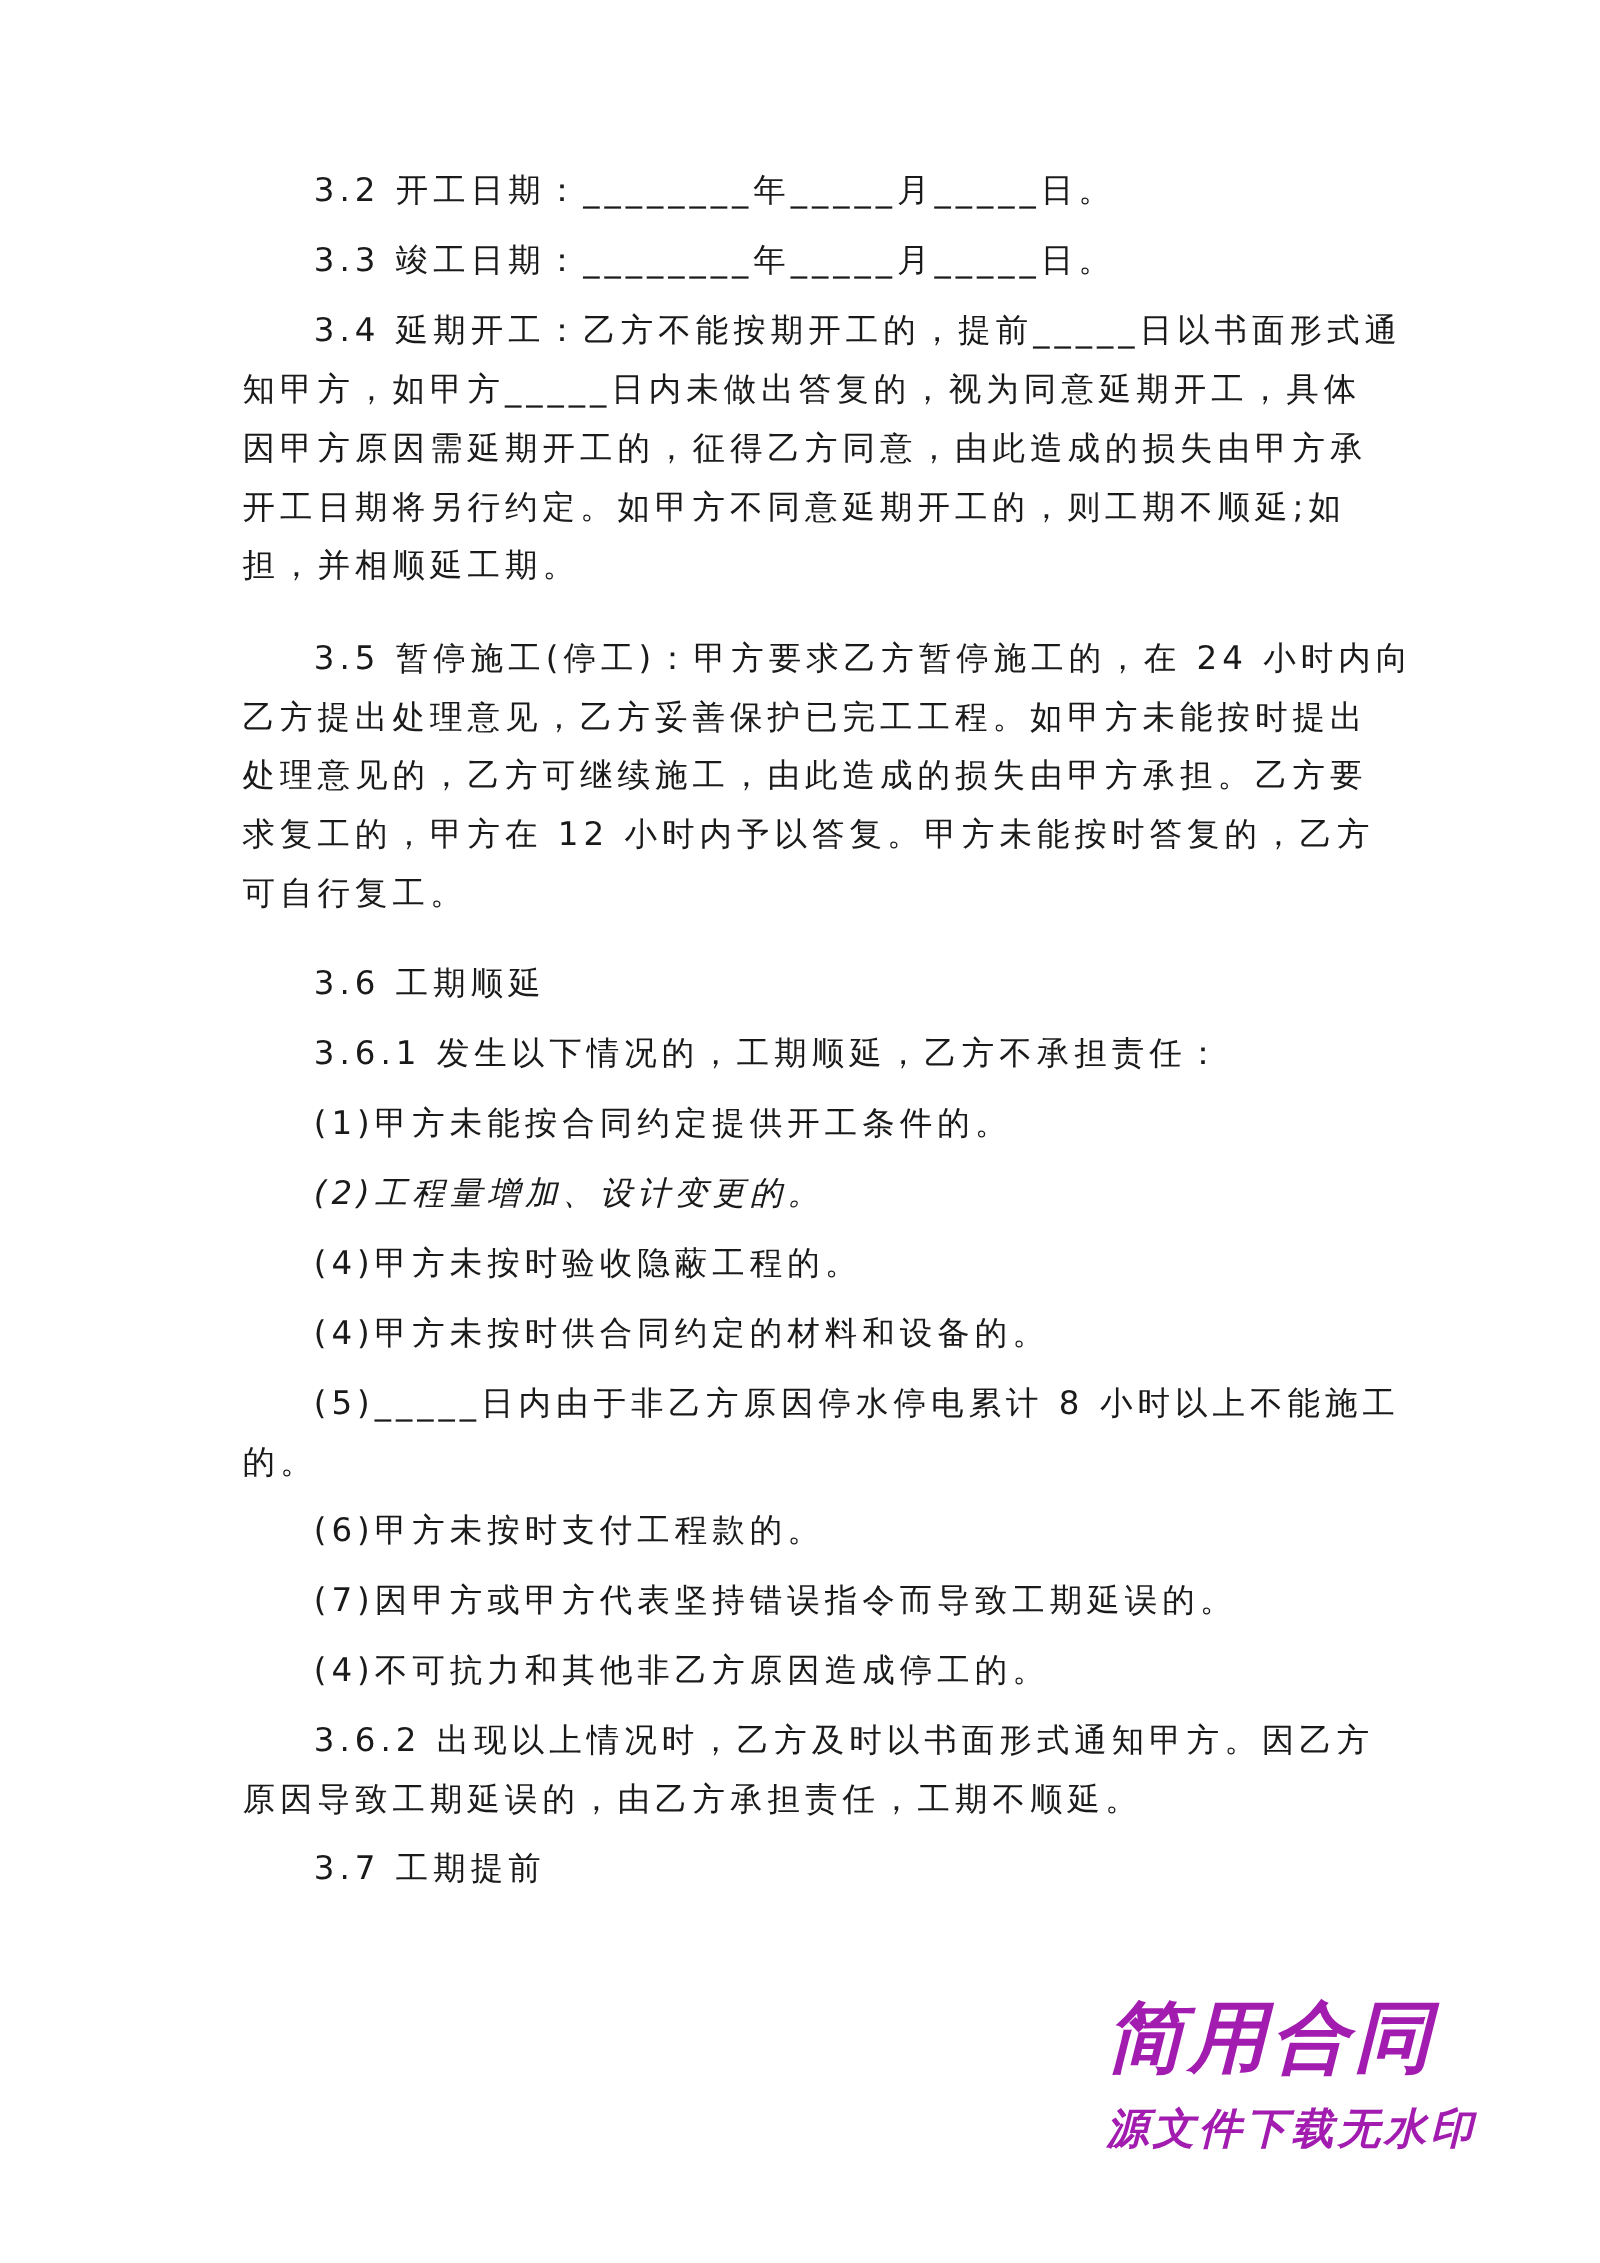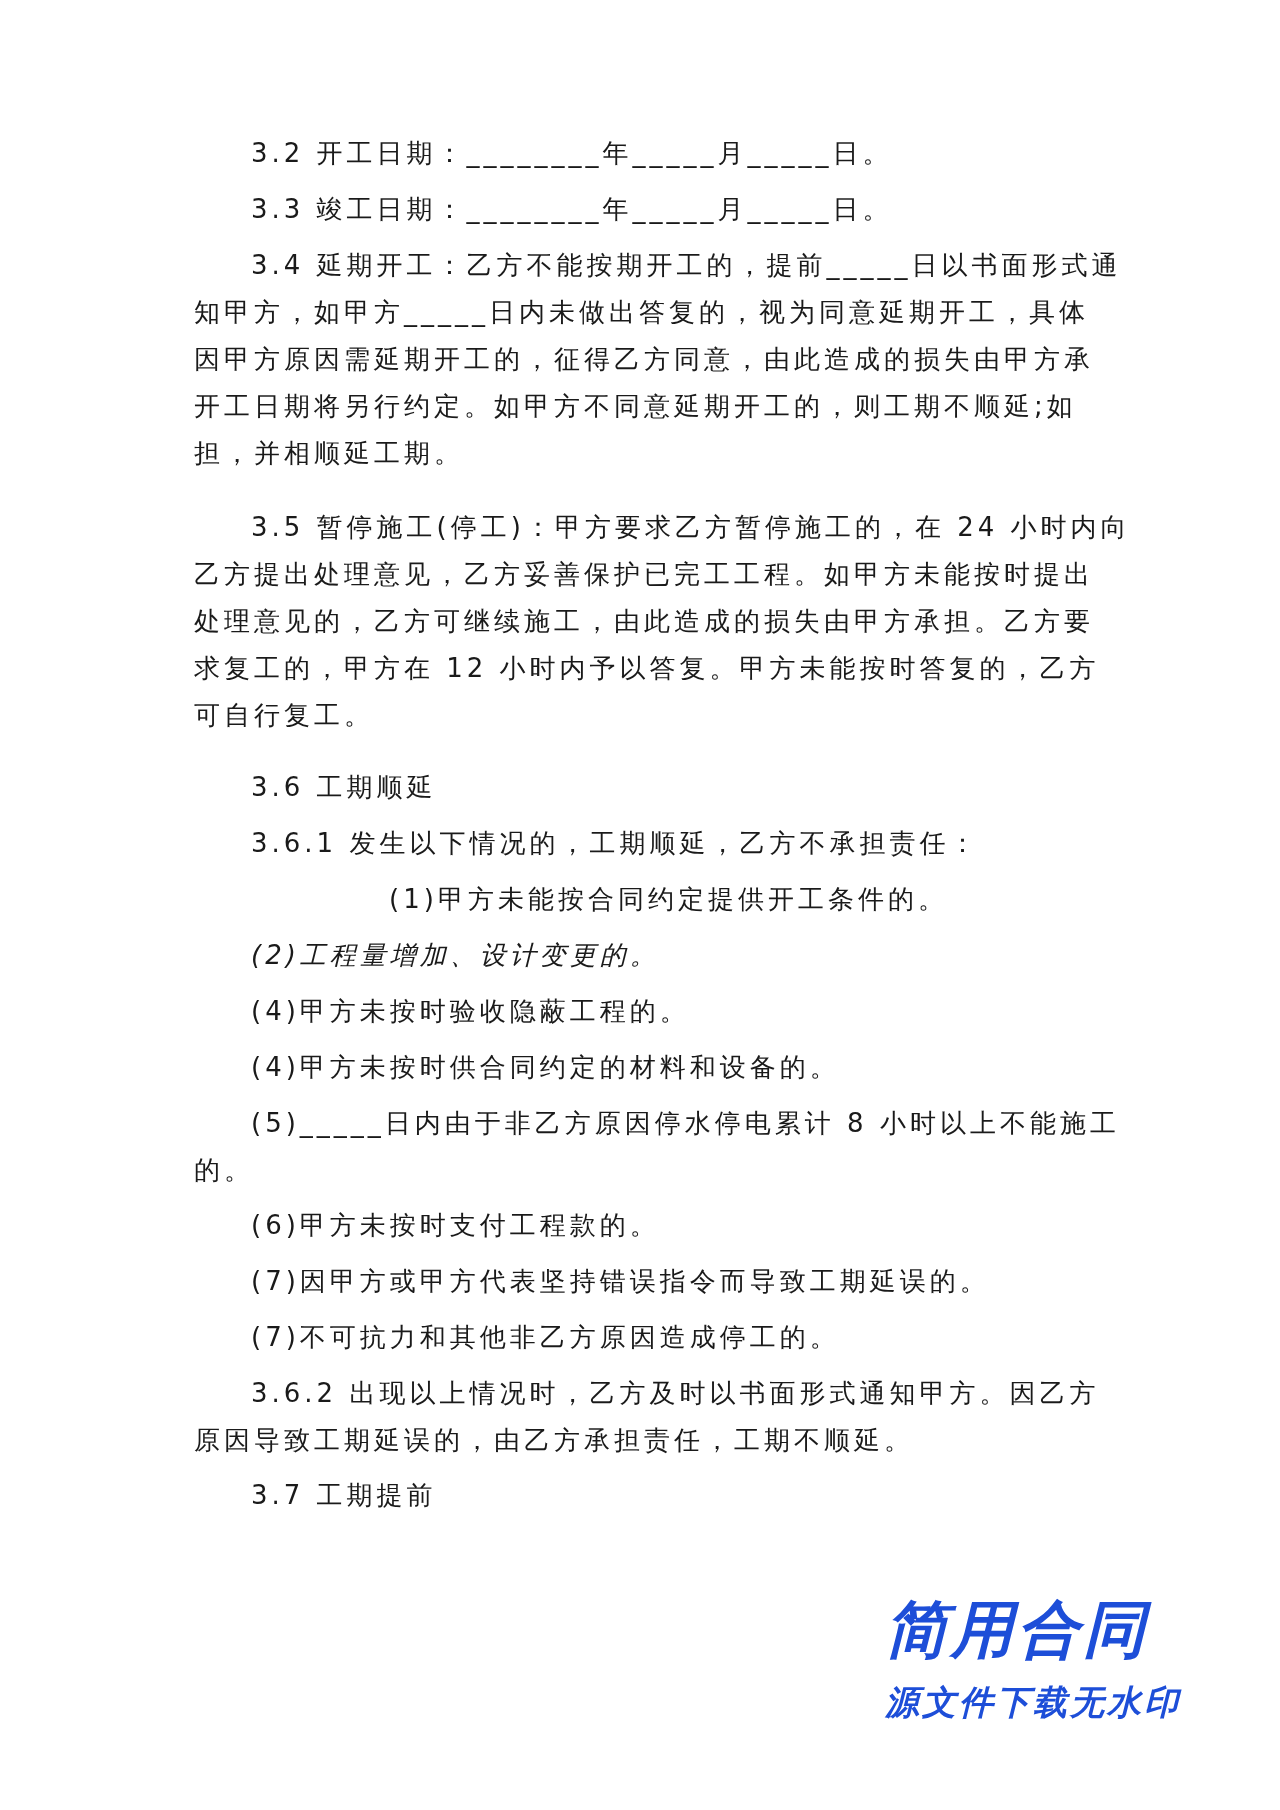--- a/index.html
+++ b/index.html
@@ -3,21 +3,21 @@
 <meta charset="utf-8">
 <style>
   html, body { margin:0; padding:0; background:#ffffff; }
   body { width:1280px; height:1810px; position:relative; overflow:hidden;
          font-family:"DejaVu Sans", "Liberation Sans", sans-serif; color:#1a1a1a; }
   .page { position:absolute; left:194px; top:0; width:892px; }
   .p { position:absolute; left:0; width:892px; font-size:26px; line-height:47px;
        letter-spacing:4px; white-space:nowrap; }
   .line { display:block; height:47px; }
   .ind { padding-left:57px; }
-  .wm { position:absolute; left:885px; color:#1d4ed8; font-weight:bold; font-style:italic;
+  .wm { position:absolute; left:885px; color:#a21caf; font-weight:bold; font-style:italic;
         font-family:"DejaVu Sans", sans-serif; white-space:nowrap; }
   .wm1 { top:1588px; font-size:62px; letter-spacing:4px; }
   .wm2 { top:1680px; font-size:34px; letter-spacing:3px; }
 </style>
 </head>
 <body>
 
 <div class="page">
   <div class="p" style="top:130px;">
     <span class="line ind">3.2 开工日期：________年_____月_____日。</span>
@@ -38,21 +38,21 @@
     <span class="line">处理意见的，乙方可继续施工，由此造成的损失由甲方承担。乙方要</span>
     <span class="line">求复工的，甲方在 12 小时内予以答复。甲方未能按时答复的，乙方</span>
     <span class="line">可自行复工。</span>
   </div>
   <div class="p" style="top:764px;">
     <span class="line ind">3.6 工期顺延</span>
   </div>
   <div class="p" style="top:820px;">
     <span class="line ind">3.6.1 发生以下情况的，工期顺延，乙方不承担责任：</span>
   </div>
-  <div class="p" style="top:876px;text-align:center;">
+  <div class="p" style="top:876px;">
     <span class="line ind">(1)甲方未能按合同约定提供开工条件的。</span>
   </div>
   <div class="p" style="top:932px;font-style:italic;">
     <span class="line ind">(2)工程量增加、设计变更的。</span>
   </div>
   <div class="p" style="top:988px;">
     <span class="line ind">(4)甲方未按时验收隐蔽工程的。</span>
   </div>
   <div class="p" style="top:1044px;">
     <span class="line ind">(4)甲方未按时供合同约定的材料和设备的。</span>
@@ -61,21 +61,21 @@
     <span class="line ind">(5)_____日内由于非乙方原因停水停电累计 8 小时以上不能施工</span>
     <span class="line">的。</span>
   </div>
   <div class="p" style="top:1202px;">
     <span class="line ind">(6)甲方未按时支付工程款的。</span>
   </div>
   <div class="p" style="top:1258px;">
     <span class="line ind">(7)因甲方或甲方代表坚持错误指令而导致工期延误的。</span>
   </div>
   <div class="p" style="top:1314px;">
-    <span class="line ind">(7)不可抗力和其他非乙方原因造成停工的。</span>
+    <span class="line ind">(4)不可抗力和其他非乙方原因造成停工的。</span>
   </div>
   <div class="p" style="top:1370px;">
     <span class="line ind">3.6.2 出现以上情况时，乙方及时以书面形式通知甲方。因乙方</span>
     <span class="line">原因导致工期延误的，由乙方承担责任，工期不顺延。</span>
   </div>
   <div class="p" style="top:1472px;">
     <span class="line ind">3.7 工期提前</span>
   </div>
 </div>
 

